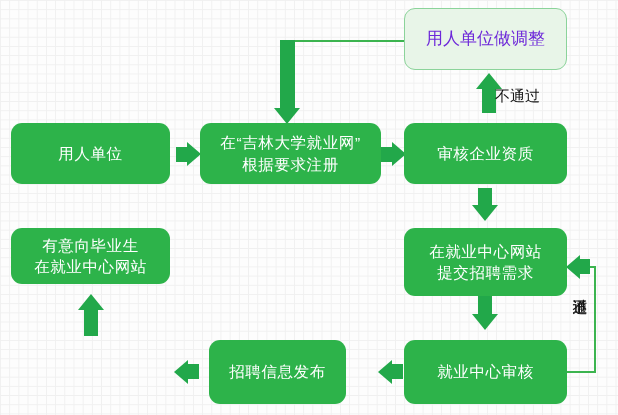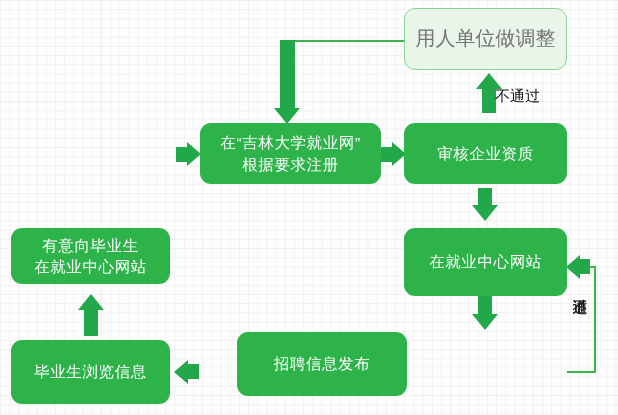--- a/index.html
+++ b/index.html
@@ -38,23 +38,23 @@
     text-align: center;
     line-height: 1.38;
   }
   .node.solid {
     background-color: #2db34a;
     color: #ffffff;
     font-size: 15.5px;
   }
   .node.light {
     background-color: #e8f5e8;
-    color: #737373;
+    color: #6d28d9;
     border: 1.2px solid #8bd39a;
-    font-size: 20px;
+    font-size: 17px;
   }
   .node .line {
     display: block;
     white-space: nowrap;
   }
   .node.solid .line { letter-spacing: 0.6px; }
 
   
   .seg {
     position: absolute;
@@ -139,45 +139,49 @@
 
   <div class="seg" style="left:390px; top:364px; width:13px; height:15px;"></div>
   <div class="arrowhead ah-left" style="left:378px; top:360px;"></div>
 
   <div class="seg" style="left:186px; top:364px; width:13px; height:15px;"></div>
   <div class="arrowhead ah-left" style="left:174px; top:360px;"></div>
 
   <div class="seg" style="left:84px; top:308px; width:14px; height:28px;"></div>
   <div class="arrowhead ah-up" style="left:78px; top:294px;"></div>
 
+  <div class="node solid" style="left:11px; top:123px; width:159px; height:61px;">
+    <span class="line">用人单位</span>
+  </div>
 
   <div class="node solid" style="left:200px; top:123px; width:181px; height:61px;">
     <span class="line">在“吉林大学就业网”</span>
     <span class="line">根据要求注册</span>
   </div>
 
   <div class="node solid" style="left:404px; top:123px; width:163px; height:61px;">
     <span class="line">审核企业资质</span>
   </div>
 
   <div class="node light" style="left:404px; top:8px; width:163px; height:62px;">
     <span class="line">用人单位做调整</span>
   </div>
 
   <div class="node solid" style="left:404px; top:228px; width:163px; height:68px;font-family:Liberation Serif, serif;">
     <span class="line">在就业中心网站</span>
+    <span class="line">提交招聘需求</span>
   </div>
 
+  <div class="node solid" style="left:404px; top:340px; width:163px; height:64px;">
+    <span class="line">就业中心审核</span>
+  </div>
 
-  <div class="node solid" style="left:209px; top:332px; width:170px; height:64px;margin-left:28px;">
+  <div class="node solid" style="left:209px; top:340px; width:137px; height:64px;">
     <span class="line">招聘信息发布</span>
   </div>
 
-  <div class="node solid" style="left:11px; top:340px; width:159px; height:64px;">
-    <span class="line">毕业生浏览信息</span>
-  </div>
 
   <div class="node solid" style="left:11px; top:228px; width:159px; height:56px;">
     <span class="line">有意向毕业生</span>
     <span class="line">在就业中心网站</span>
   </div>
 
 </div>
 
 </body></html>

